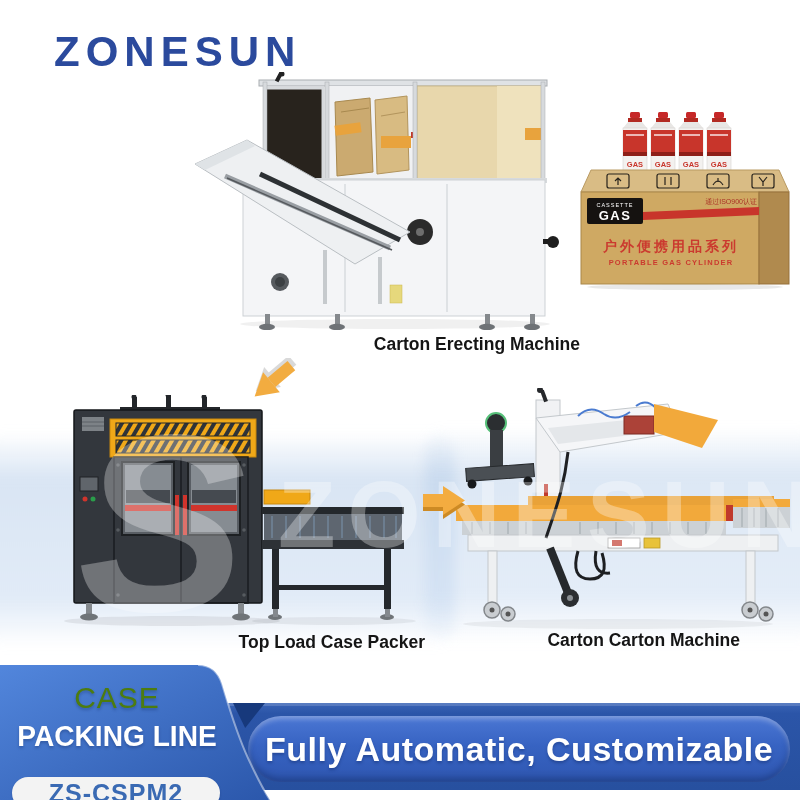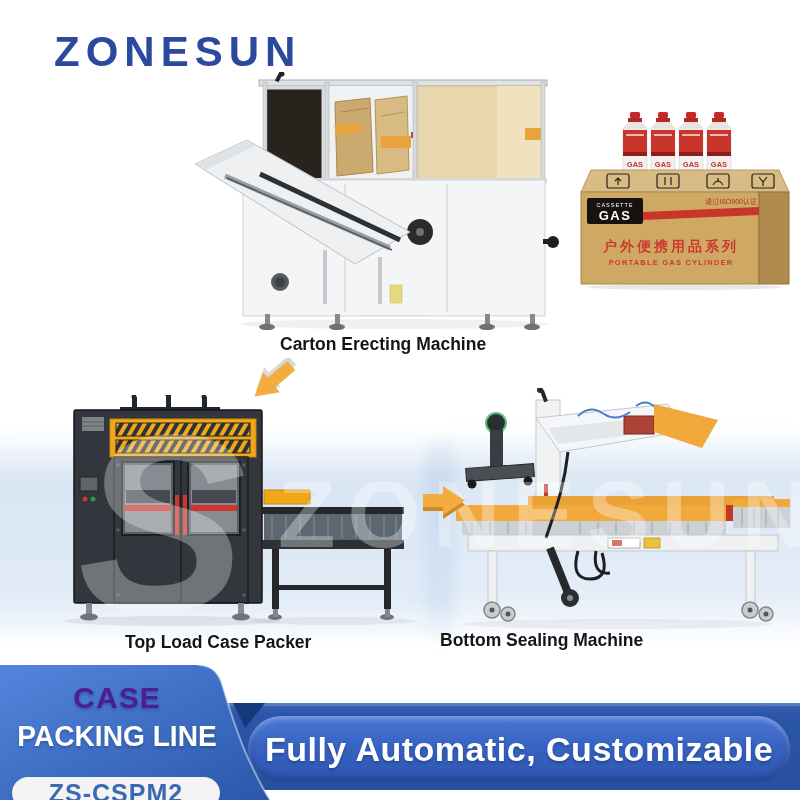--- a/index.html
+++ b/index.html
@@ -5,21 +5,21 @@
   html,body{margin:0;padding:0;background:#ffffff;}
   #canvas{position:relative;width:800px;height:800px;background:#ffffff;overflow:hidden;
           font-family:"Liberation Sans",sans-serif;}
   .abs{position:absolute;}
 
   
   #logo{left:54px;top:28px;font-size:42px;font-weight:800;letter-spacing:6px;
         color:#2B4A9D;z-index:3;transform:scaleY(1.02);}
 
   
-  .caption{color:#151515;font-size:17.5px;font-weight:600;text-align:left;z-index:3;line-height:1.25;}
+  .caption{color:#151515;font-size:17.5px;font-weight:600;text-align:right;z-index:3;line-height:1.25;}
   #cap-erecting{left:280px;top:334px;width:300px;}
   #cap-packer{left:125px;top:632px;width:300px;}
   #cap-sealing{left:440px;top:630px;width:300px;}
 
   
   .wash{z-index:0;filter:blur(6px);border-radius:24px;}
   #wash-left{left:-15px;top:432px;width:470px;height:215px;
     background:linear-gradient(180deg,rgba(186,208,234,0) 0%,rgba(186,208,234,.55) 22%,rgba(201,219,241,.55) 78%,rgba(201,219,241,0) 100%);}
   #wash-right{left:425px;top:428px;width:390px;height:215px;
     background:linear-gradient(180deg,rgba(186,208,234,0) 0%,rgba(186,208,234,.5) 22%,rgba(201,219,241,.5) 78%,rgba(201,219,241,0) 100%);}
@@ -46,22 +46,22 @@
         box-shadow:inset 0 3px 0 rgba(255,255,255,.16);}
   #wedge{left:233px;top:703px;width:32px;height:25px;z-index:4;background:#17397C;
         clip-path:polygon(0 0,100% 0,38% 100%);}
   #tagline-pill{left:248px;top:716px;width:542px;height:66px;border-radius:33px;z-index:5;
         background:linear-gradient(180deg,#4b77d4 0%,#3763C2 45%,#2f57b1 100%);
         box-shadow:inset 0 3px 5px rgba(255,255,255,.32), inset 0 -4px 7px rgba(8,28,78,.38);
         display:flex;align-items:center;justify-content:center;}
   #tagline{color:#ffffff;font-size:34px;font-weight:700;letter-spacing:.5px;
         text-shadow:0 2px 3px rgba(10,30,80,.35);white-space:nowrap;text-align:center;}
   #ribbon{left:0;top:660px;width:272px;height:140px;z-index:6;}
-  #rib-line1{left:0;top:681px;width:234px;text-align:center;color:#4c1d95;font-size:30px;
-        font-weight:700;letter-spacing:1px;z-index:7;text-shadow:0 2px 3px rgba(10,30,80,.3);}
+  #rib-line1{left:0;top:681px;width:234px;text-align:center;color:#4d7c0f;font-size:30px;
+        font-weight:400;letter-spacing:1px;z-index:7;text-shadow:0 2px 3px rgba(10,30,80,.3);}
   #rib-line2{left:0;top:720px;width:234px;text-align:center;color:#fff;font-size:29px;
         font-weight:800;letter-spacing:0;z-index:7;text-shadow:0 2px 3px rgba(10,30,80,.3);
         transform:scaleX(.97);}
   #model-pill{left:12px;top:761px;width:208px;height:32px;border-radius:16px;background:#f3f3f3;
         z-index:7;display:flex;align-items:center;justify-content:center;
         box-shadow:0 1px 2px rgba(10,30,80,.25);margin-top:16px;}
   #model{color:#3A6AB3;font-size:25px;font-weight:600;letter-spacing:1px;}
 </style>
 </head>
 <body>
@@ -397,21 +397,21 @@
         <polygon points="22,3 44,17.5 22,32"></polygon>
     </g>
     <g fill="#F3AC40">
       <rect x="2" y="11" width="20" height="13"></rect>
         <polygon points="22,3 44,17.5 22,32"></polygon>
     </g>
   </svg>
 
   <div id="cap-packer" class="abs caption">Top Load Case Packer</div>
   <div id="cap-sealing" class="abs caption">
-    <div>Bottom Sealing Machine</div>
+    <div>Carton Carton Machine</div>
   </div>
 
   <div id="band" class="abs"></div>
   <div id="wedge" class="abs"></div>
   <div id="tagline-pill" class="abs">
     <span id="tagline">Fully Automatic, Customizable</span>
   </div>
   <svg id="ribbon" class="abs" viewBox="0 0 272 140">
     <defs>
       <linearGradient id="ribGrad" x1="0" y1="0" x2="1" y2="1">

